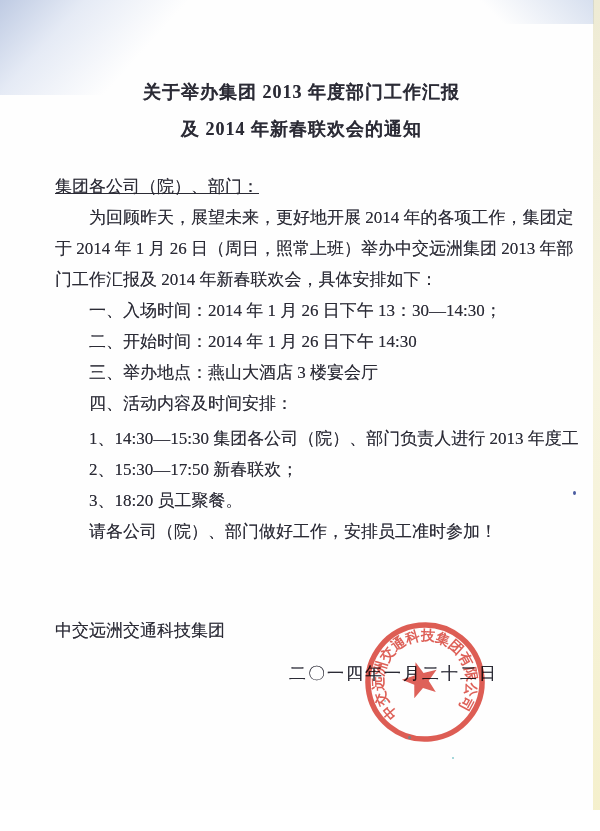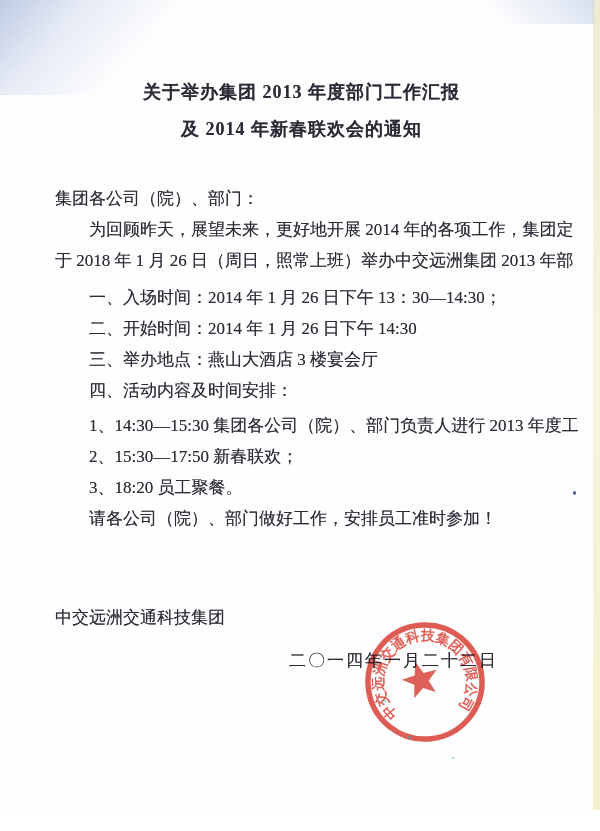--- a/index.html
+++ b/index.html
@@ -44,22 +44,22 @@
     font-size:17px; line-height:31px;
     text-shadow:0 0 .5px rgba(40,40,58,.55);
   }
   .title {
     padding-top:74px;
     font-size:18px; font-weight:700; line-height:37px;
     text-align:center; letter-spacing:1px;
   }
   .line { white-space:nowrap; }
   .indent { padding-left:34px; }
-  .salutation { margin-top:35px; }
-  .list { margin-top:6px; }
+  .salutation { margin-top:23px;text-decoration:underline; }
+  .list { }
   .schedule { margin-top:4px; }
   .signature { margin-top:68px; padding-right:52px; white-space:nowrap; }
   .date { margin-top:12px; text-align:right; padding-right:50px; letter-spacing:2px; white-space:nowrap; }
 
   
   .seal {
     position:absolute; left:355px; top:612px; width:140px; height:140px;
     mix-blend-mode:multiply; opacity:.92; filter:blur(0.5px);
     pointer-events:none;
   }
@@ -81,21 +81,22 @@
 
     <div class="title">
       <div class="line">关于举办集团 2013 年度部门工作汇报</div>
       <div class="line">及 2014 年新春联欢会的通知</div>
     </div>
 
     <div class="salutation line">集团各公司（院）、部门：</div>
 
     <div class="para">
       <div class="line indent">为回顾昨天，展望未来，更好地开展 2014 年的各项工作，集团定</div>
-      <div class="line">于 2018 年 1 月 26 日（周日，照常上班）举办中交远洲集团 2013 年部</div>
+      <div class="line">于 2014 年 1 月 26 日（周日，照常上班）举办中交远洲集团 2013 年部</div>
+      <div class="line">门工作汇报及 2014 年新春联欢会，具体安排如下：</div>
     </div>
 
     <div class="list">
       <div class="line indent">一、入场时间：2014 年 1 月 26 日下午 13：30—14:30；</div>
       <div class="line indent">二、开始时间：2014 年 1 月 26 日下午 14:30</div>
       <div class="line indent">三、举办地点：燕山大酒店 3 楼宴会厅</div>
       <div class="line indent">四、活动内容及时间安排：</div>
     </div>
 
     <div class="schedule">

